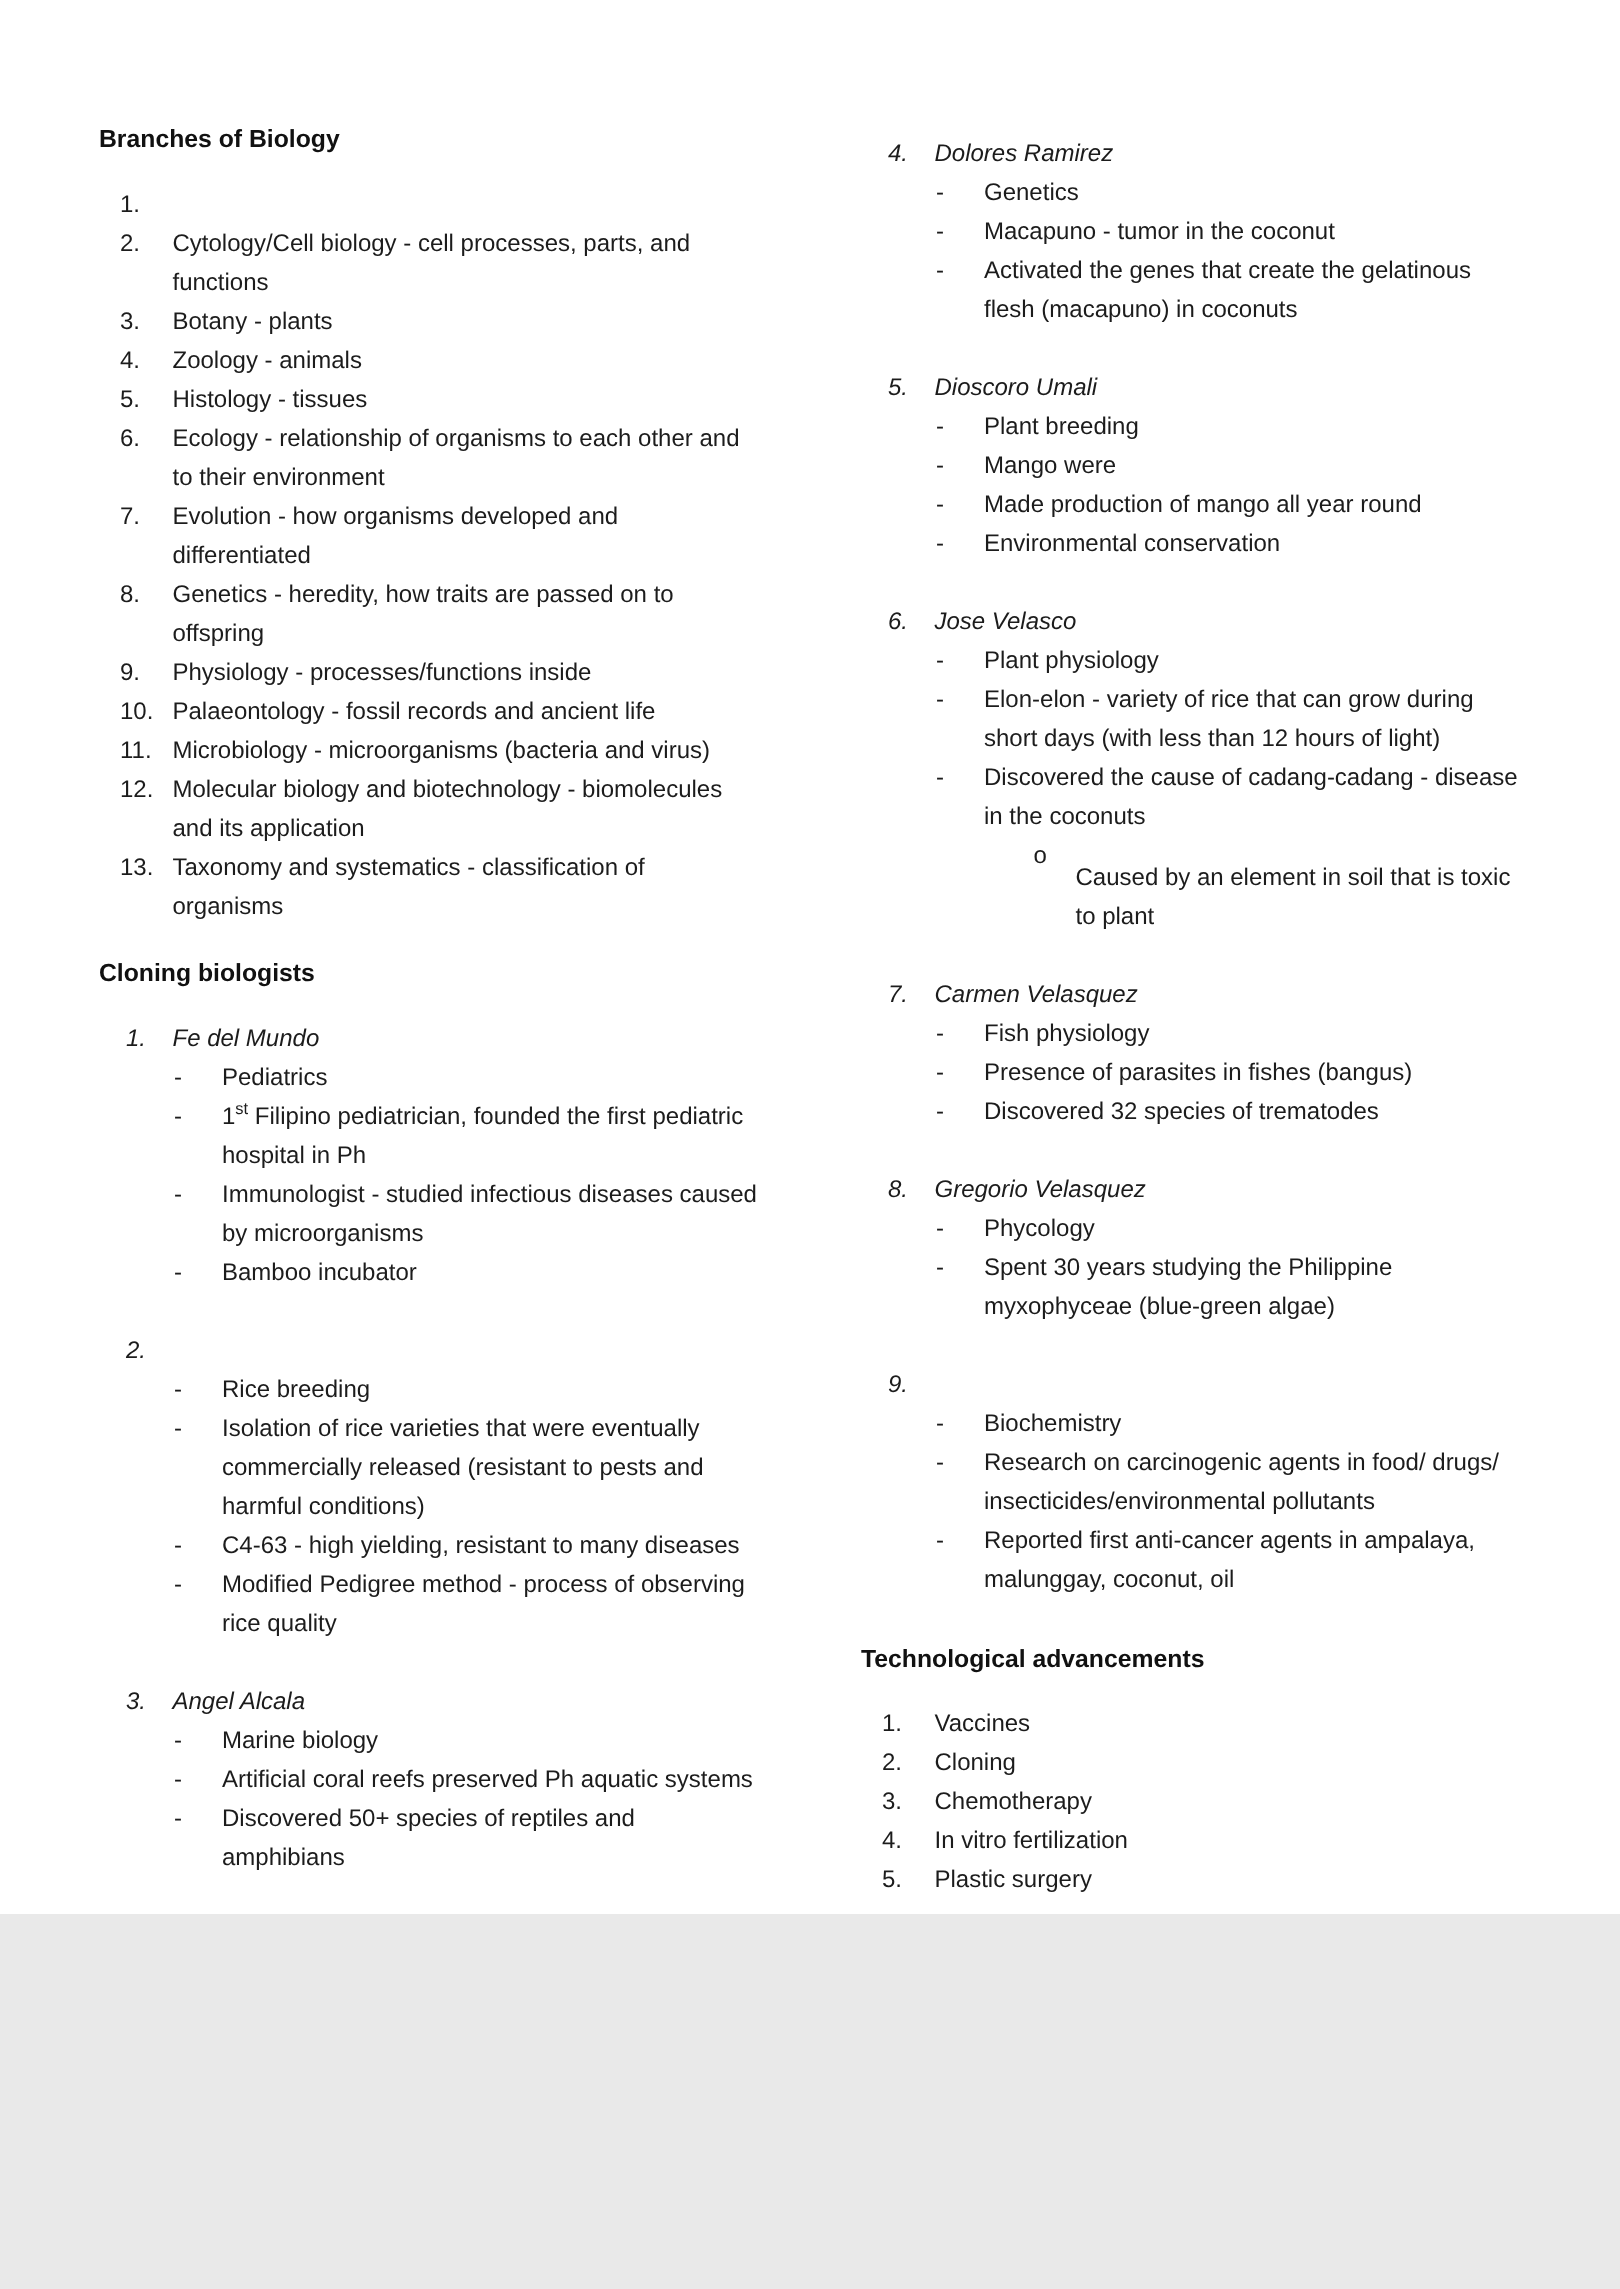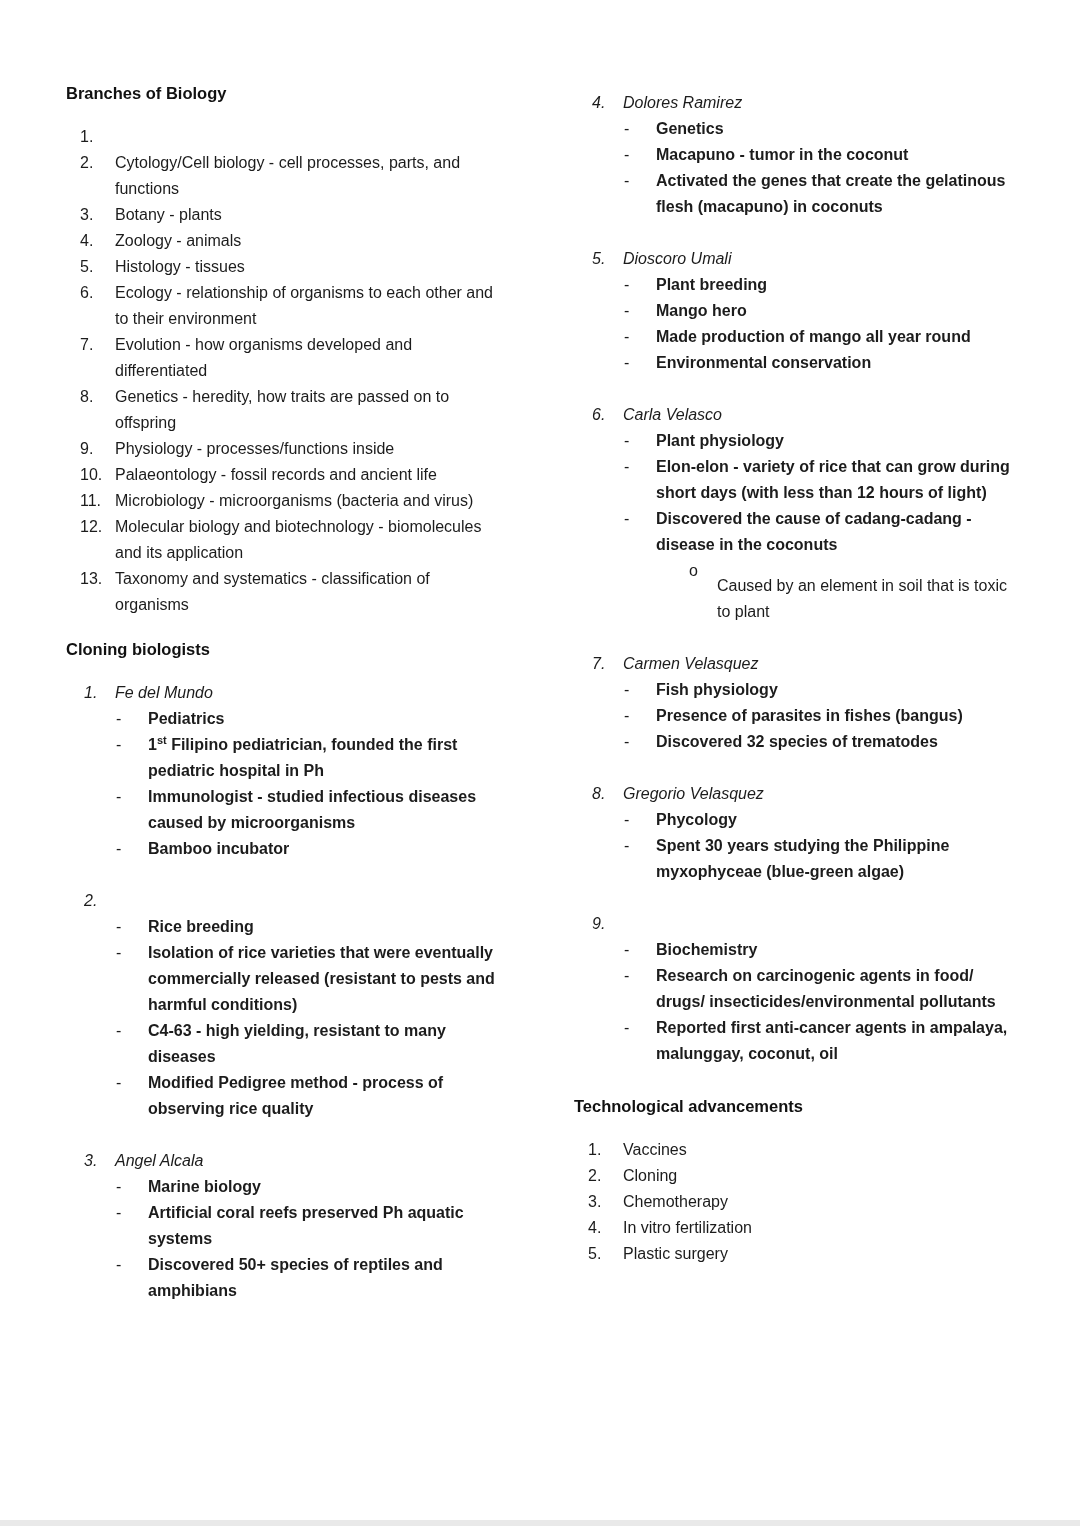--- a/index.html
+++ b/index.html
@@ -1,18 +1,18 @@
 <!DOCTYPE html>
 <html><head>
 <meta charset="utf-8">
 <style>
   html,body{margin:0;padding:0;background:#e9e9e9;}
   .page{
     width:1080px;
-    height:1520px;
+    height:1276px;
     margin:0 auto;
     background:#ffffff;
     box-sizing:border-box;
     padding:80px 66px 40px 66px;
     font-family:"Liberation Sans", sans-serif;
     font-size:16px;
     line-height:26px;
     color:#1c1c1c;
     display:flex;
     gap:68px;
@@ -30,21 +30,21 @@
   h2.sec:first-child{margin-top:0;}
   .num-item{display:flex;padding-left:14px;}
   .num-item .num{flex:0 0 35px;}
   .num-item .txt{flex:1;}
   .entry{margin-bottom:26px;}
   .entry-head{display:flex;padding-left:18px;font-style:italic;}
   .entry-head .enum{flex:0 0 31px;}
   .entry-head .ename{flex:1;}
   .bullet{display:flex;padding-left:50px;}
   .bullet .dash{flex:0 0 32px;}
-  .bullet .txt{flex:1;font-weight:bold;}
+  .bullet .txt{flex:1;}
   .subbullet{display:flex;padding-left:115px;}
   .subbullet .omark{flex:0 0 28px;}
   .subbullet .txt{flex:1;margin-top:15px;}
   sup{font-size:11px;line-height:0;vertical-align:super;}
 </style>
 </head>
 <body>
 
 <div class="page">
   <div class="col col-left">
@@ -191,35 +191,35 @@
           <div class="entry-head">
             <span class="enum">5.</span>
             <span class="ename">Dioscoro Umali</span>
           </div>
           <div class="bullet">
             <span class="dash">-</span>
             <span class="txt">Plant breeding</span>
           </div>
           <div class="bullet">
             <span class="dash">-</span>
-            <span class="txt">Mango hero</span>
+            <span class="txt">Mango were</span>
           </div>
           <div class="bullet">
             <span class="dash">-</span>
             <span class="txt">Made production of mango all year round</span>
           </div>
           <div class="bullet">
             <span class="dash">-</span>
             <span class="txt">Environmental conservation</span>
           </div>
         </div>
         <div class="entry">
           <div class="entry-head">
             <span class="enum">6.</span>
-            <span class="ename">Carla Velasco</span>
+            <span class="ename">Jose Velasco</span>
           </div>
           <div class="bullet">
             <span class="dash">-</span>
             <span class="txt">Plant physiology</span>
           </div>
           <div class="bullet">
             <span class="dash">-</span>
             <span class="txt">Elon-elon - variety of rice that can grow during short days (with less than 12 hours of light)</span>
           </div>
           <div class="bullet">

